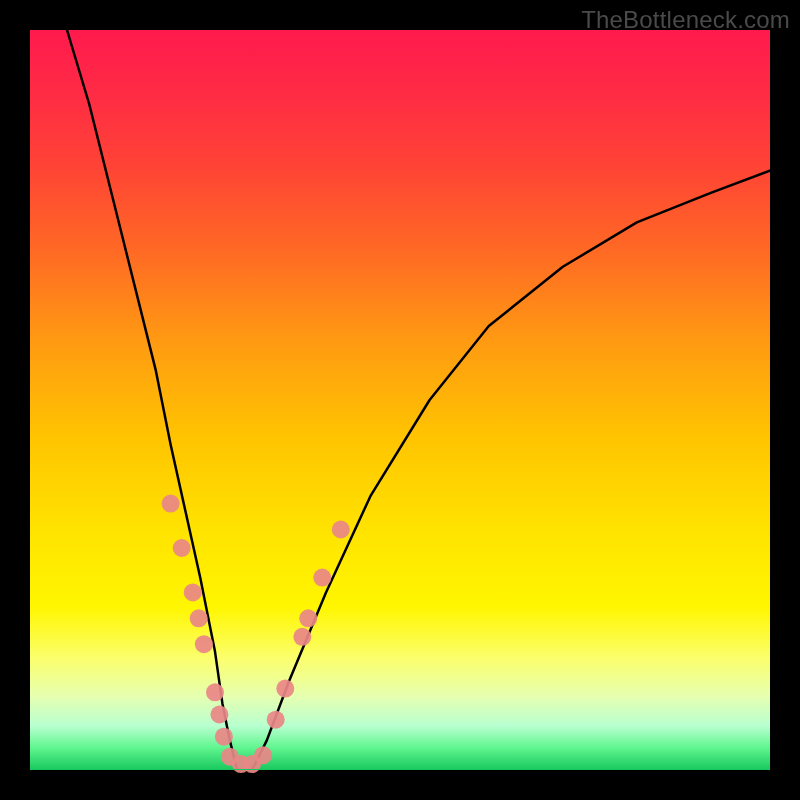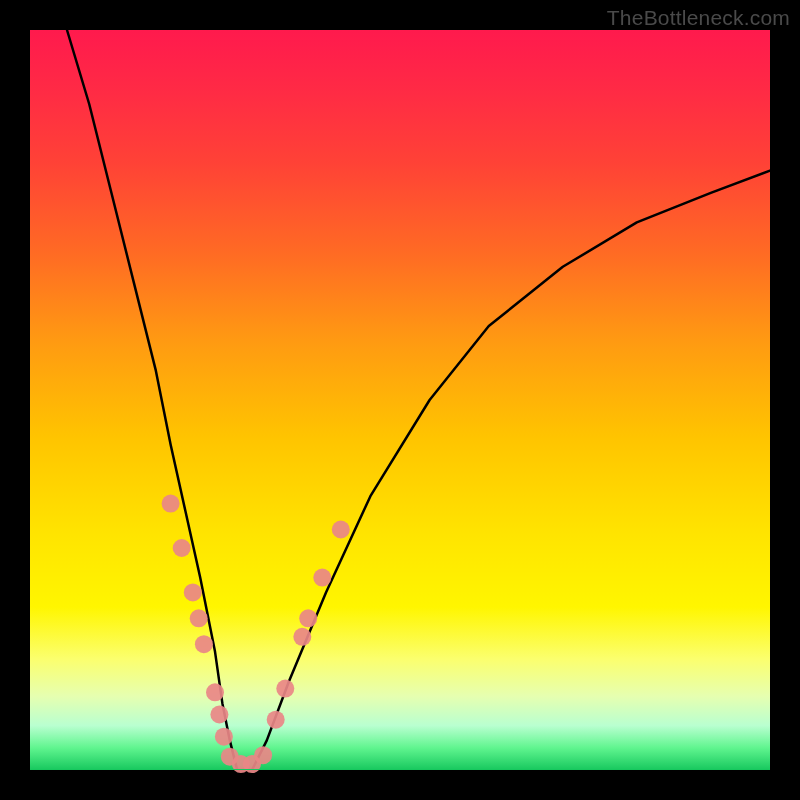--- a/index.html
+++ b/index.html
@@ -37,21 +37,21 @@
       #b9ffd0 94%,
       #60f58f 97%,
       #17c85e 100%
     );
   }
   .watermark {
     position: absolute;
     top: 6px;
     right: 10px;
     color: #4a4a4a;
-    font-size: 21px;
+    font-size: 24px;
     font-weight: 400;
     letter-spacing: 0.2px;
     z-index: 5;
     user-select: none;
   }
   svg.curve {
     position: absolute;
     left: 0;
     top: 0;
     width: 740px;

